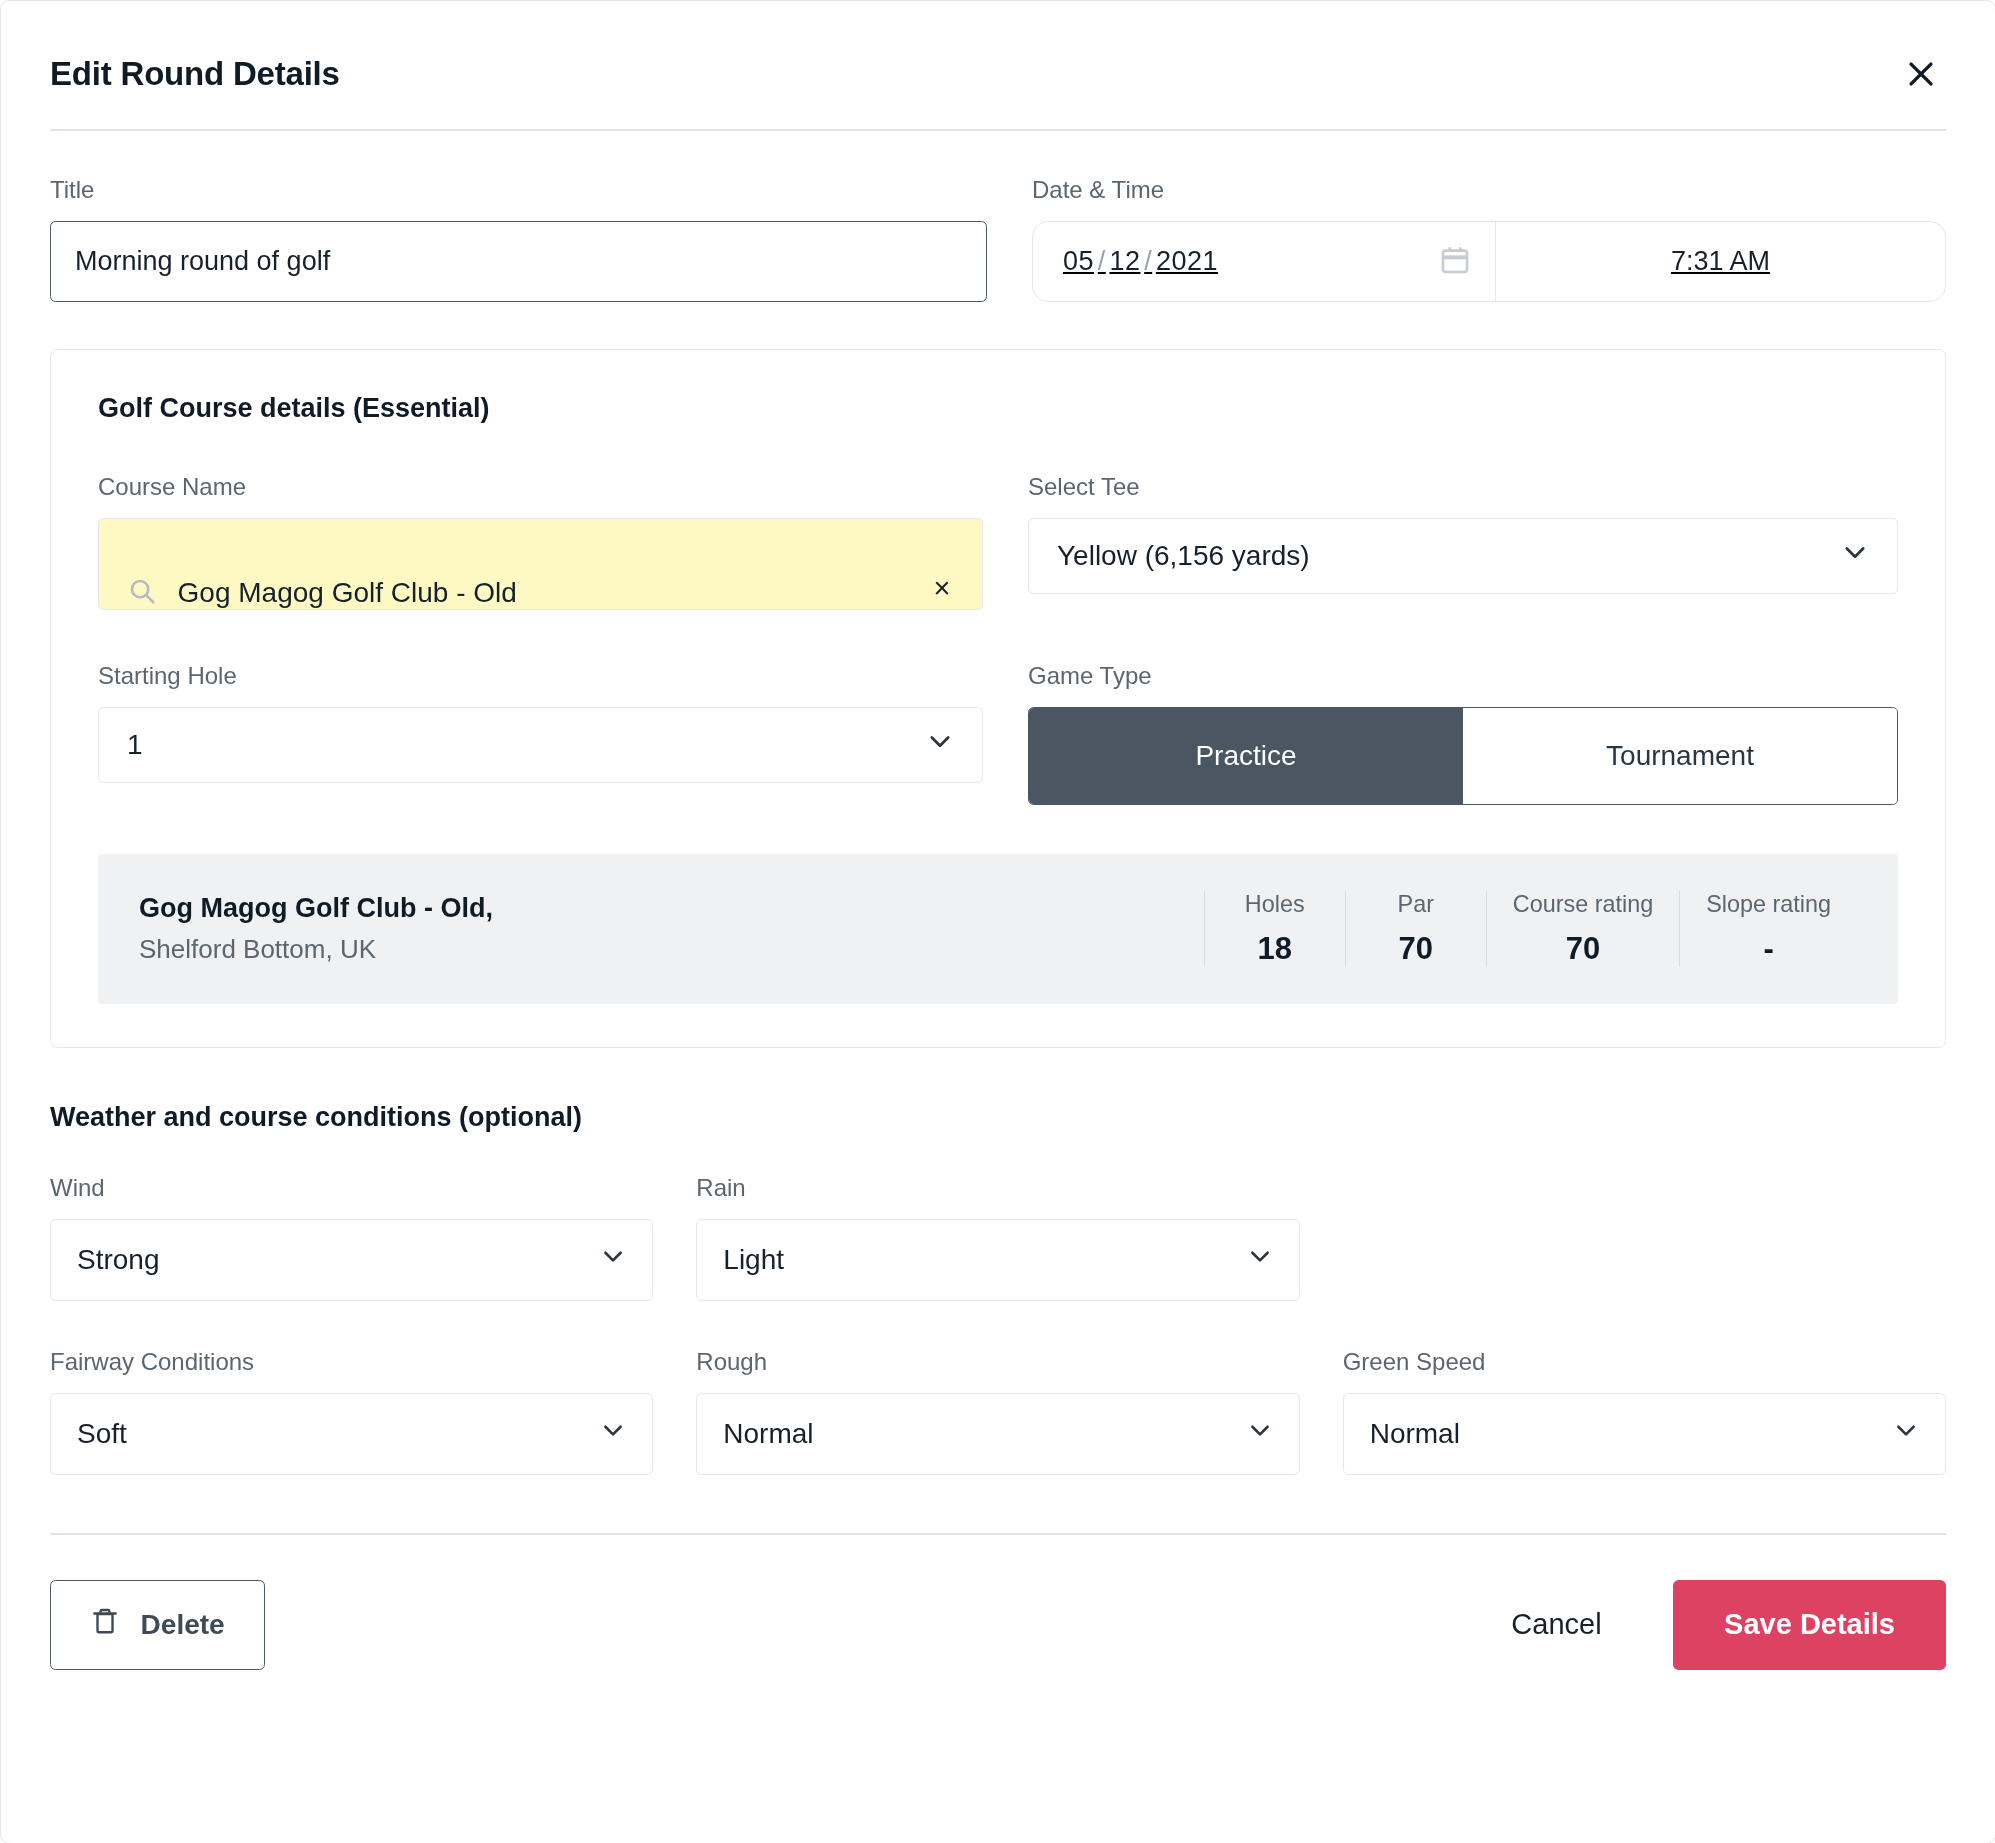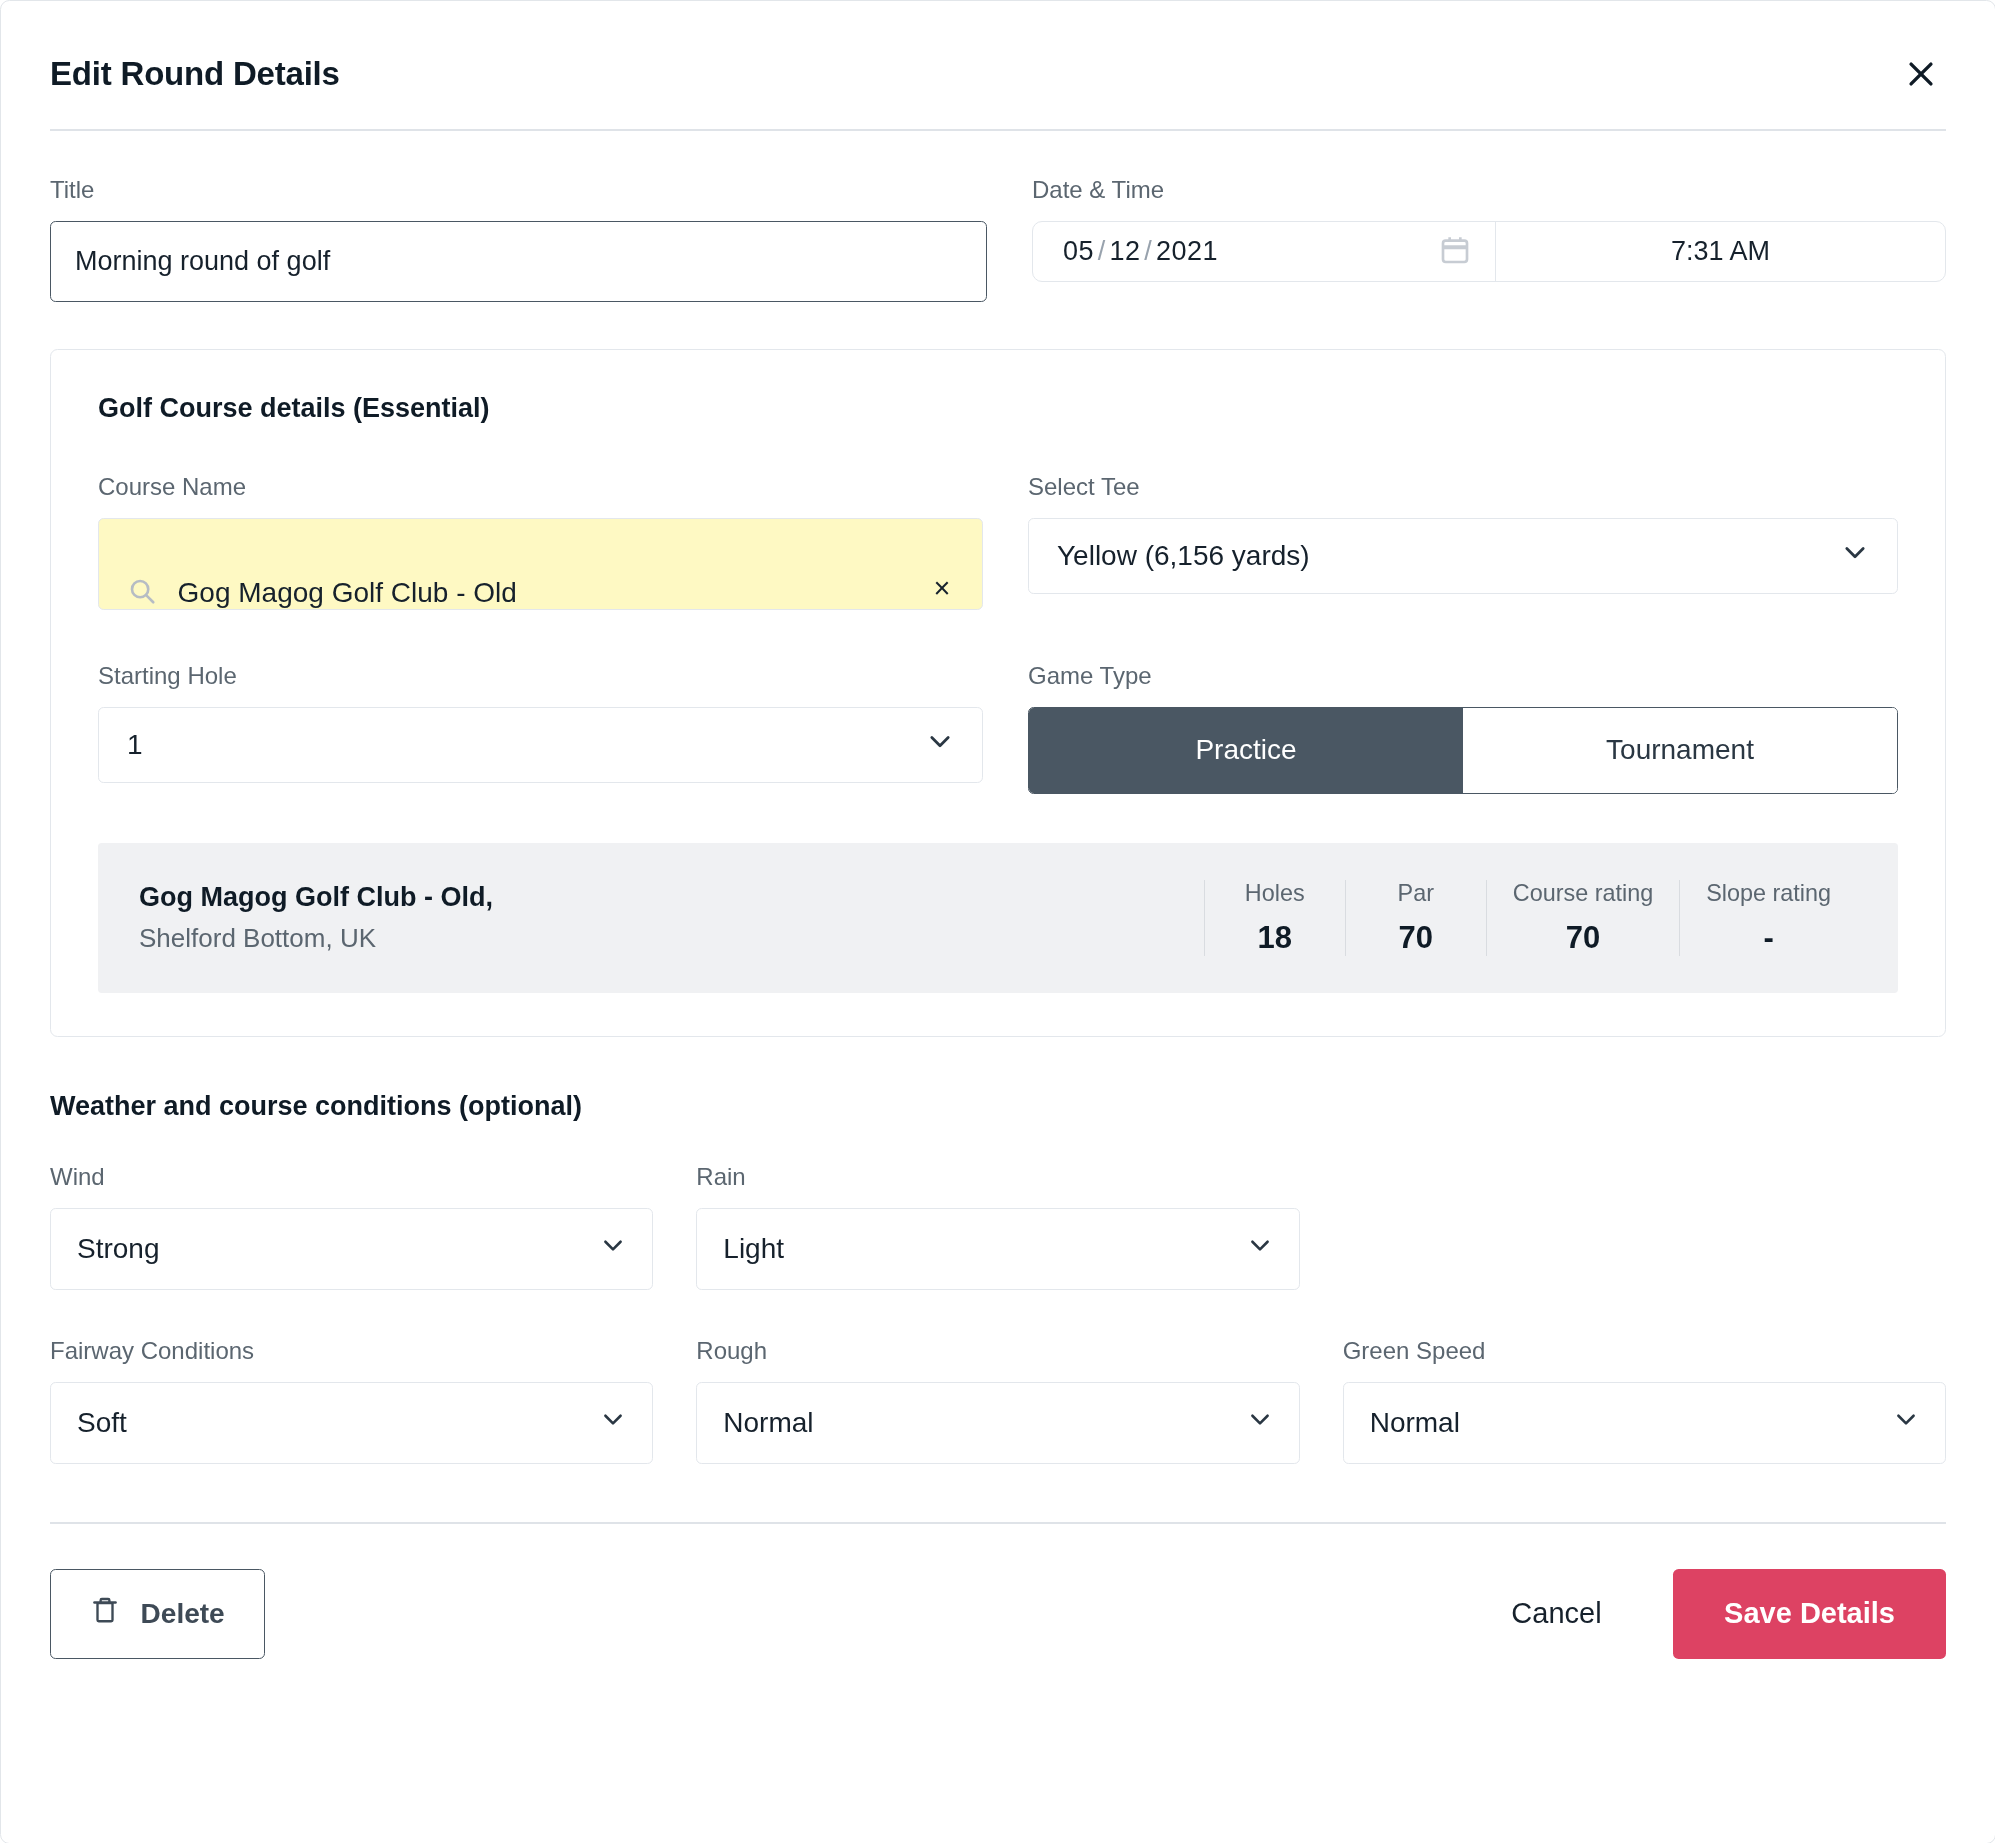--- a/index.html
+++ b/index.html
@@ -76,25 +76,26 @@
   }
   .input-box.strong-border { border: 1.9px solid #4a5763; }
 
   
   .top-section { padding-top: 45px; }
   .title-col { flex: 0 0 937px; }
   .datetime-col { flex: 1; }
 
   .datetime-group {
     display: flex;
-    height: 61px;
+    height: 81px;
     border: 1.9px solid #e3e7ec;
-    border-radius: 10px;
+    border-radius: 16px;
     overflow: hidden;
     background: #fff;
+    text-decoration: underline;
   }
   .date-part {
     flex: 0 0 463px;
     display: flex;
     align-items: center;
     justify-content: space-between;
     padding: 0 24px 0 30px;
     border-right: 1.9px solid #e3e7ec;
   }
   .date-text {
@@ -164,21 +165,21 @@
     color: #16212c;
     background: #fff;
     cursor: pointer;
   }
 
   .sub-row { display: flex; gap: 45px; margin-top: 52px; }
 
   
   .segmented {
     display: flex;
-    height: 87px;
+    height: 98px;
     border: 1.9px solid #4a5763;
     border-radius: 5.6px;
     overflow: hidden;
   }
   .seg {
     flex: 1;
     display: flex;
     align-items: center;
     justify-content: center;
     font-size: 28px;

